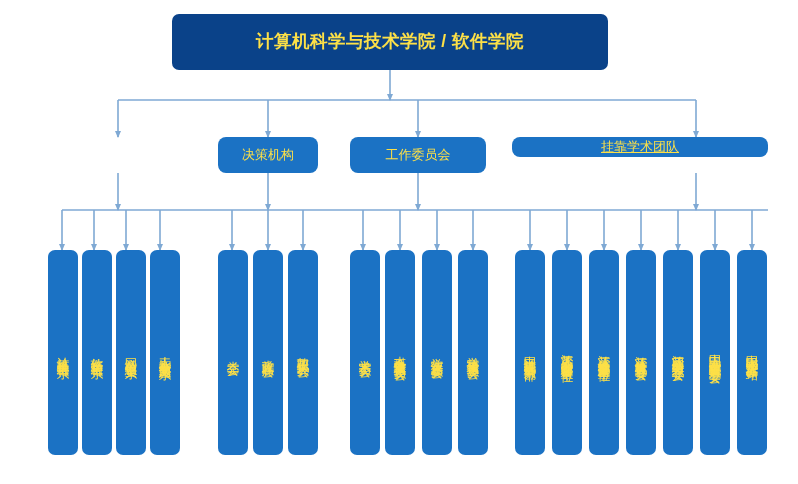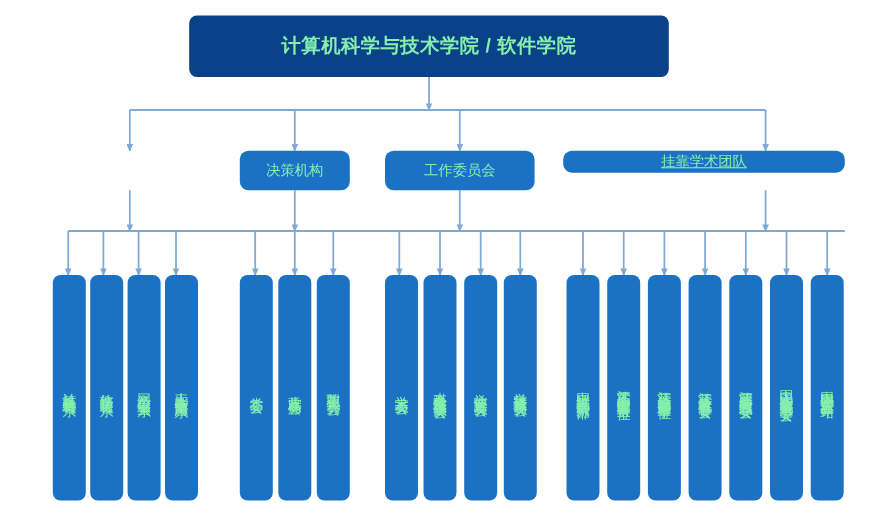--- a/index.html
+++ b/index.html
@@ -24,21 +24,21 @@
     width: 798px;
     height: 484px;
     pointer-events: none;
   }
   .node {
     position: absolute;
     box-sizing: border-box;
     display: flex;
     align-items: center;
     justify-content: center;
-    color: #86efac;
+    color: #fde047;
     text-align: center;
     line-height: 1.12;
   }
   .node-root {
     background: #0a4289;
     border-radius: 7px;
     font-size: 17.5px;
     font-weight: bold;
     letter-spacing: 0.5px;
   }

